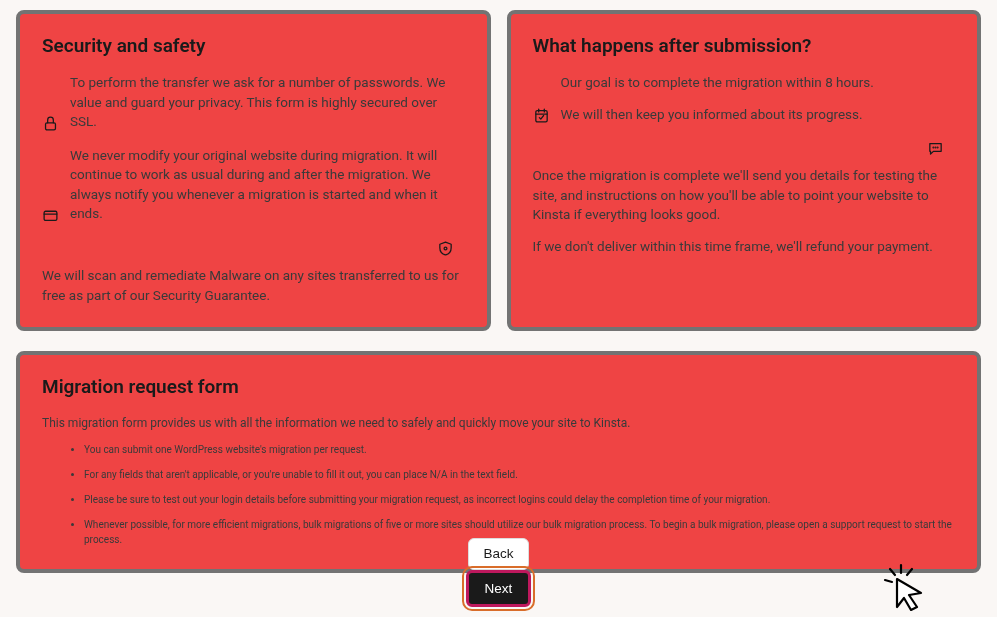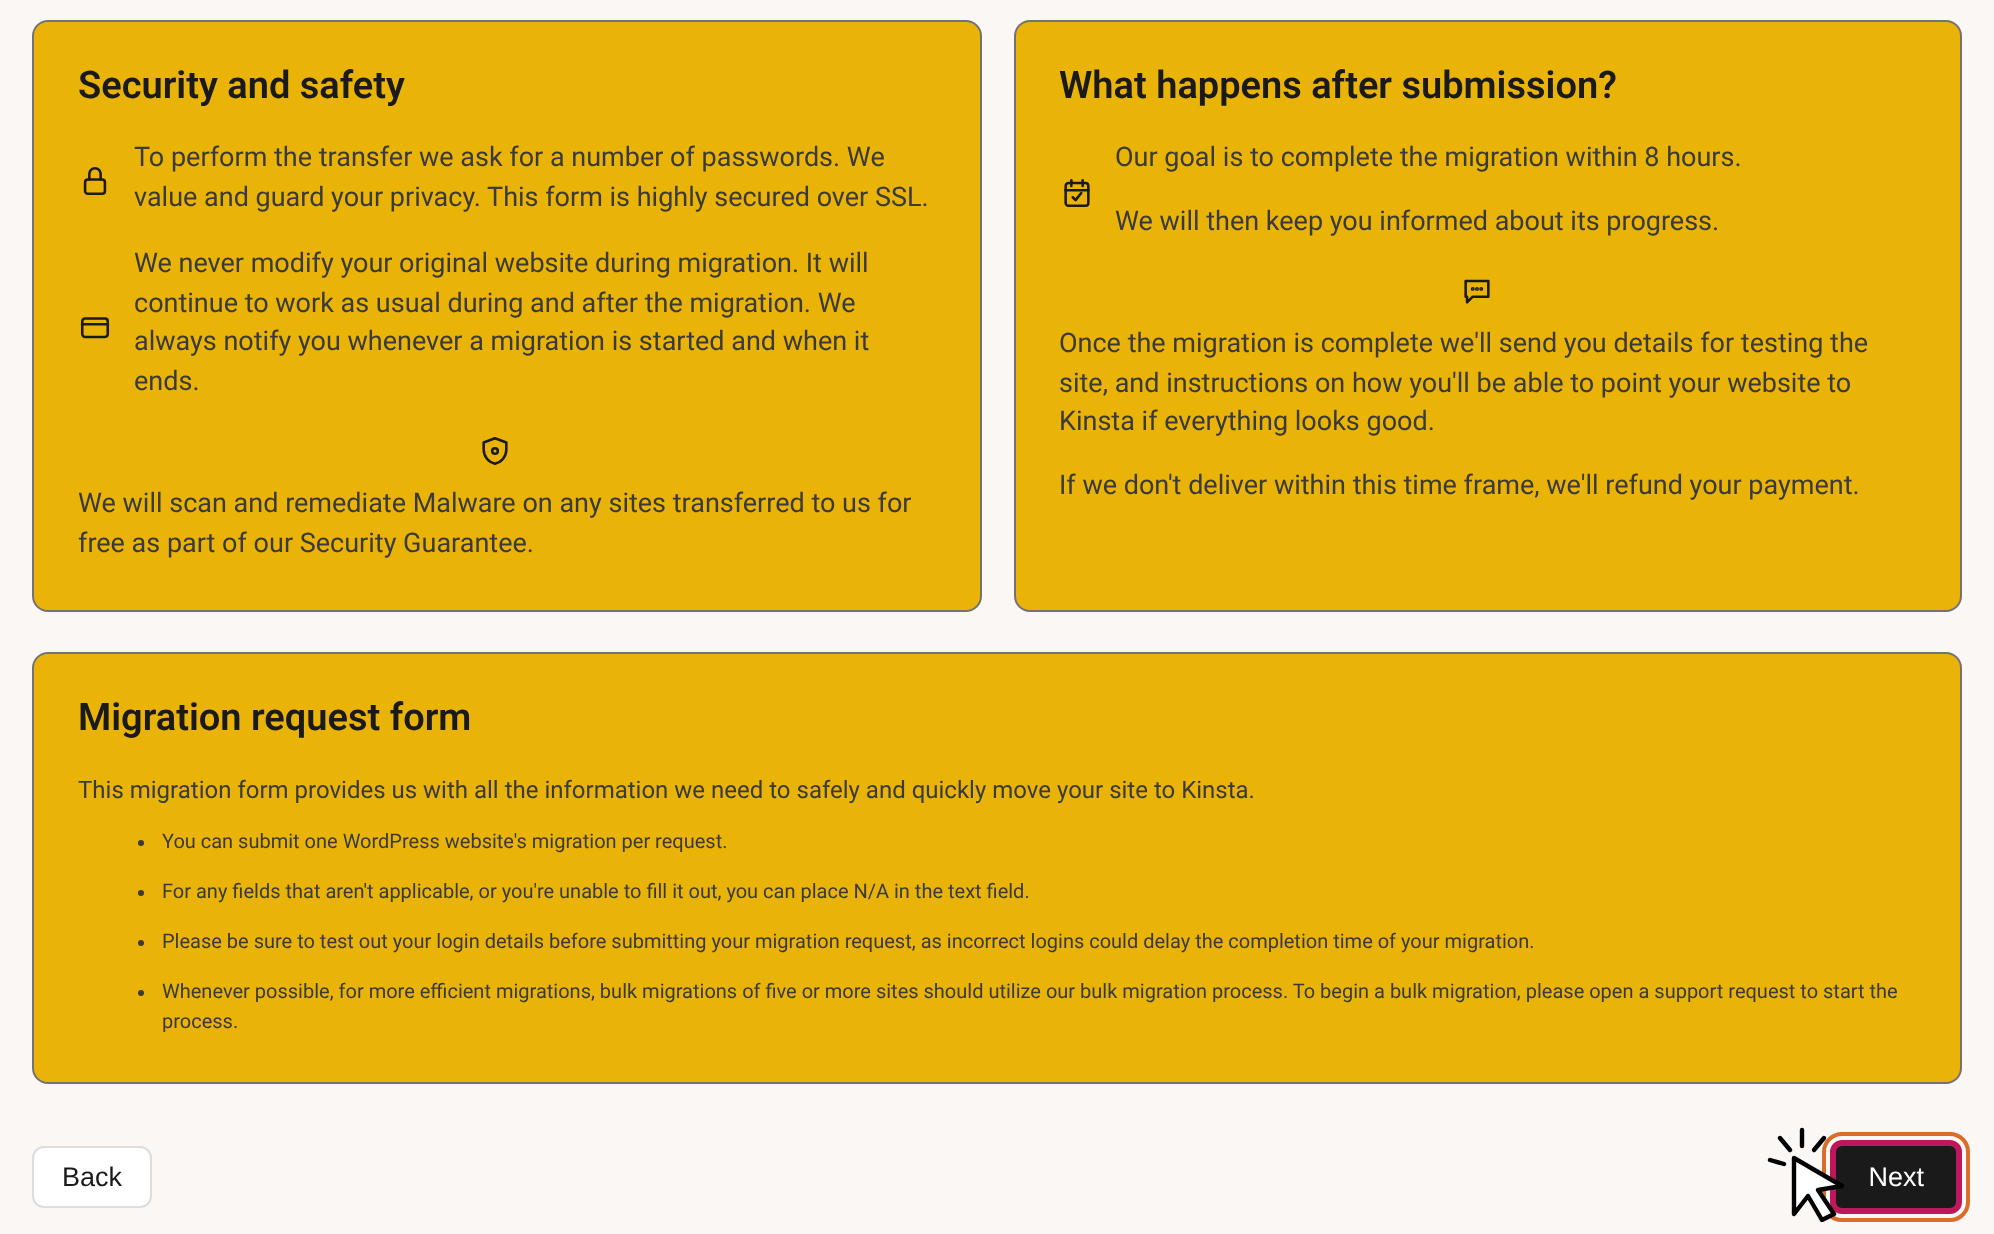--- a/index.html
+++ b/index.html
@@ -14,36 +14,36 @@
   }
   .wrap {
     padding: 10px 16px 0 16px;
   }
   .two-col {
     display: flex;
     gap: 16px;
     margin-bottom: 20px;
   }
   .card {
-    background: #eab308;
-    border: 1px solid #737373;
+    background: #ef4444;
+    border: 4px solid #737373;
     border-radius: 8px;
     padding: 20px 22px 22px 22px;
   }
   .two-col .card {
     flex: 1;
   }
   .card h2 {
     font-size: 19px;
     font-weight: 600;
     margin: 0 0 16px 0;
   }
   .icon-row {
     display: flex;
-    align-items: center;
+    align-items: flex-end;
     margin-bottom: 14px;
   }
   .icon-row:last-child { margin-bottom: 0; flex-direction: column; }
   .icon-cell {
     width: 28px;
     flex: 0 0 28px;
     display: flex;
     align-items: flex-start;
     justify-content: flex-start;
     padding-top: 2px;
@@ -79,20 +79,21 @@
 
   .footer-bar {
     position: absolute;
     left: 0;
     right: 0;
     bottom: 10px;
     padding: 0 16px;
     display: flex;
     justify-content: space-between;
     align-items: center;
+    flex-direction: column;
   }
   .btn {
     font-size: 13.5px;
     padding: 8px 14px;
     border-radius: 6px;
     cursor: pointer;
     font-weight: 500;
     line-height: 1;
   }
   .btn-back {

